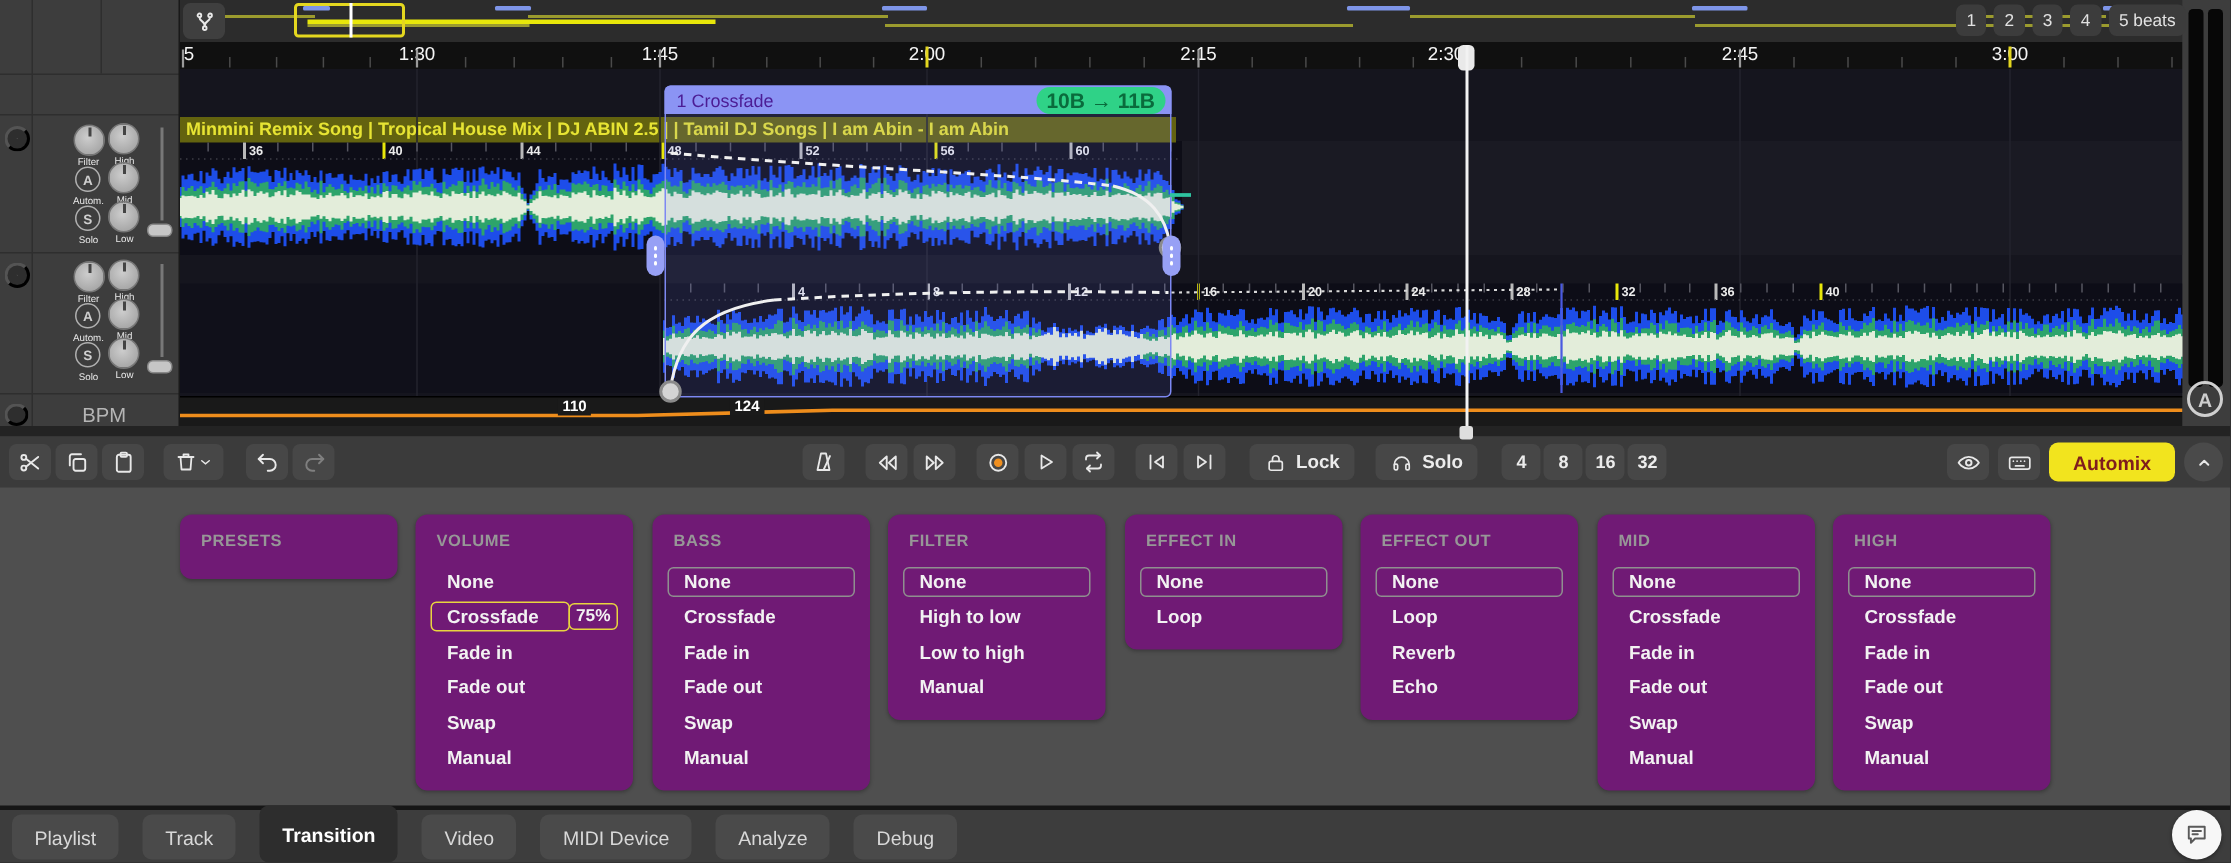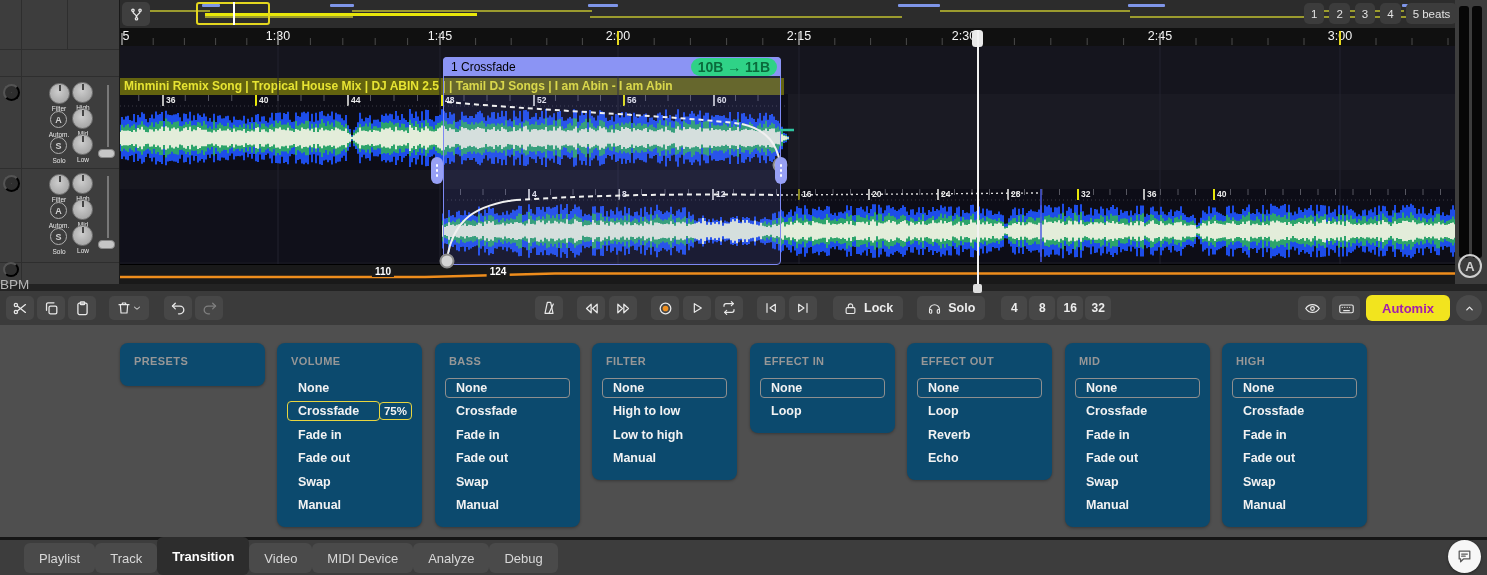--- a/index.html
+++ b/index.html
@@ -34,21 +34,21 @@
 
   .beats{position:absolute;left:0;width:1487px;height:12px;z-index:2;}
   .beats1{top:95px;} .beats2{top:189px;}
   .bn{position:absolute;top:0;display:flex;align-items:flex-start;}
   .bn i{width:2px;height:11px;background:#b9b9b9;}
   .bn.major i{background:#e8e70a;}
   .bn b{font-size:8.5px;font-weight:700;color:#ececec;margin-left:2px;line-height:10px;}
 
   .xf-box{left:443px;top:57px;width:338px;height:208px;border:1.5px solid #7d88f2;border-radius:4px;background:rgba(125,135,245,0.13);z-index:4;}
   .xf-header{left:443px;top:57px;width:338px;height:19px;background:#8b94f4;border-radius:4px 4px 0 0;display:flex;align-items:center;justify-content:space-between;padding:0 4px 0 8px;z-index:6;}
-  .xf-label{color:#000000;font-size:12px;}
+  .xf-label{color:#4c1d95;font-size:12px;}
   .xf-badge{background:#2fd287;color:#0a6b3c;font-size:14px;font-weight:700;padding:1px 7px;border-radius:9px;}
   .xfh{position:absolute;width:12px;height:27px;background:#97a0f5;border-radius:6px;z-index:6;display:flex;flex-direction:column;align-items:center;justify-content:center;gap:2.5px;}
   .xfh i{width:2.5px;height:2.5px;border-radius:50%;background:#fff;}
   .xfh.left{left:431px;top:157px;} .xfh.right{left:775px;top:157px;}
 
   .bpm-points{position:absolute;left:0;top:0;width:100%;z-index:4;}
   .bpmlab{position:absolute;top:266px;transform:translateX(-50%);font-size:10px;font-weight:700;color:#fff;background:#1a1a1a;padding:0 3px;}
 
   .ph-line{left:977px;top:30px;width:1.5px;height:260px;background:#f2f2f2;z-index:7;}
   .ph-top{left:972px;top:30px;width:11px;height:17px;background:#e9e9e9;border-radius:3.5px;z-index:7;}
@@ -64,58 +64,58 @@
   .sb-line{position:absolute;background:#2e2e2e;}
   .strip{position:absolute;left:0;width:120px;height:91px;}
   .s1{top:77px;} .s2{top:168px;}
   .circ-btn{position:absolute;width:17px;height:17px;border-radius:50%;background:#2e2e2e;color:#e8e8e8;display:flex;align-items:center;justify-content:center;}
   .knob{position:absolute;width:21px;height:21px;border-radius:50%;background:radial-gradient(circle at 45% 40%,#cdcdcd,#9a9a9a);border:1px solid #777;}
   .knob::after{content:"";position:absolute;left:50%;top:1px;width:2px;height:6px;background:#444;transform:translateX(-50%);}
   .cbtn{position:absolute;width:17px;height:17px;border-radius:50%;border:1.5px solid #b0b0b0;color:#cfcfcf;font-size:9px;font-weight:700;display:flex;align-items:center;justify-content:center;background:transparent;}
   .klabel{position:absolute;font-size:6.5px;color:#e8e8e8;text-align:center;width:28px;}
   .fader-line{position:absolute;left:107px;top:8px;width:2px;height:62px;background:#787878;}
   .fader-handle{position:absolute;left:98px;top:72px;width:17px;height:9px;background:#c6c6c6;border:1px solid #888;border-radius:4px;}
-  .sb-bpm{position:absolute;left:0;top:262px;width:120px;height:22px;display:flex;align-items:flex-start;flex-direction:column;}
+  .sb-bpm{position:absolute;left:0;top:262px;width:120px;height:22px;display:flex;align-items:flex-end;}
   .sb-bpm .circ-btn{position:relative;margin-left:3px;width:15px;height:15px;}
   .sb-bpm-label{flex:1;text-align:center;color:#b5b5b5;font-size:13.5px;}
 
   
   .toolbar{position:absolute;left:0;top:291px;width:1487px;height:34px;background:#3b3b3b;z-index:5;}
   .tbtn{width:28px;height:24px;border-radius:5px;background:#474747;border:none;display:flex;align-items:center;justify-content:center;padding:0;}
   .tbtn.dim svg{opacity:.35;}
   .tool-left{position:absolute;left:6px;top:5px;display:flex;gap:3px;align-items:center;}
   .tool-center{position:absolute;left:535px;top:5px;display:flex;gap:4px;align-items:center;}
   .tool-right{position:absolute;right:5px;top:4px;display:flex;gap:6px;align-items:center;}
   .sp8{width:6px;} .sp12{width:8px;}
   .txtbtn{height:24px;border:none;border-radius:5px;background:#474747;color:#ececec;font-size:12.5px;font-weight:700;display:flex;align-items:center;gap:6px;padding:0 10px;}
   .numbtn{width:26px;height:24px;border:none;border-radius:5px;background:#474747;color:#ececec;font-size:12px;font-weight:700;display:flex;align-items:center;justify-content:center;}
-  .automix{height:26px;padding:0 16px;background:#f2e41e;border:none;border-radius:6px;color:#a21caf;font-size:13px;font-weight:700;}
+  .automix{height:26px;padding:0 16px;background:#f2e41e;border:none;border-radius:6px;color:#7f1d1d;font-size:13px;font-weight:700;}
   .collapse{width:26px;height:26px;border-radius:50%;background:#4a4a4a;border:none;display:flex;align-items:center;justify-content:center;}
 
   
   .panel-area{position:absolute;left:0;top:325px;width:1487px;height:212px;background:#4f4f4f;z-index:4;}
-  .panels > div.panel{position:absolute;top:18px;width:145px;background:#0c4a6e;border-radius:8px;padding:12px 0 10px;box-shadow:0 1px 3px rgba(0,0,0,.3);}
+  .panels > div.panel{position:absolute;top:18px;width:145px;background:#701a75;border-radius:8px;padding:12px 0 10px;box-shadow:0 1px 3px rgba(0,0,0,.3);}
   .panels > div.panel:nth-of-type(1){left:120px;}
   .panels > div.panel:nth-of-type(2){left:277px;}
   .panels > div.panel:nth-of-type(3){left:435px;}
   .panels > div.panel:nth-of-type(4){left:592px;}
   .panels > div.panel:nth-of-type(5){left:750px;}
   .panels > div.panel:nth-of-type(6){left:907px;}
   .panels > div.panel:nth-of-type(7){left:1065px;}
   .panels > div.panel:nth-of-type(8){left:1222px;}
   .panel-title{margin:0 14px 9px;font-size:11px;font-weight:700;color:#979797;letter-spacing:.4px;}
   .item{height:23.5px;display:flex;align-items:center;margin:0 10px;}
   .ilabel{font-size:12.5px;font-weight:700;color:#f2f2f2;padding:2px 10px;border:1.5px solid transparent;border-radius:4px;white-space:nowrap;}
   .item.sel-y .ilabel{border-color:#e8d53f;flex:1;}
   .item.sel-g .ilabel{border-color:#8f8f8f;flex:1;}
   .ibadge{border:1.5px solid #e8d53f;border-radius:4px;margin-left:-1px;padding:2px 4px;font-size:11.5px;font-weight:700;color:#f2f2f2;}
 
   
   .black-strip{position:absolute;left:0;top:537px;width:1487px;height:3px;background:#161616;z-index:5;}
-  .tabbar{position:absolute;left:0;top:540px;width:1487px;height:35px;background:#3d3d3d;display:flex;align-items:flex-start;padding-left:24px;gap:0;z-index:6;}
+  .tabbar{position:absolute;left:0;top:540px;width:1487px;height:35px;background:#3d3d3d;display:flex;align-items:flex-start;padding-left:8px;gap:16px;z-index:6;}
   .tab{margin-top:3px;height:30px;padding:0 15px;background:#4a4a4a;border-radius:6px;color:#d8d8d8;font-size:13px;display:flex;align-items:center;}
   .tab.active{position:relative;z-index:2;margin-top:-3px;height:38px;background:#2d2d2d;color:#fff;font-weight:700;}
   .chat-btn{position:absolute;left:1448px;top:540px;width:33px;height:33px;border-radius:50%;background:#f7f7f7;border:none;display:flex;align-items:center;justify-content:center;z-index:7;box-shadow:0 1px 3px rgba(0,0,0,.4);}
 </style>
 </head>
 <body>
 
 <div class="stage">
 
   <div class="tl-wrap">

